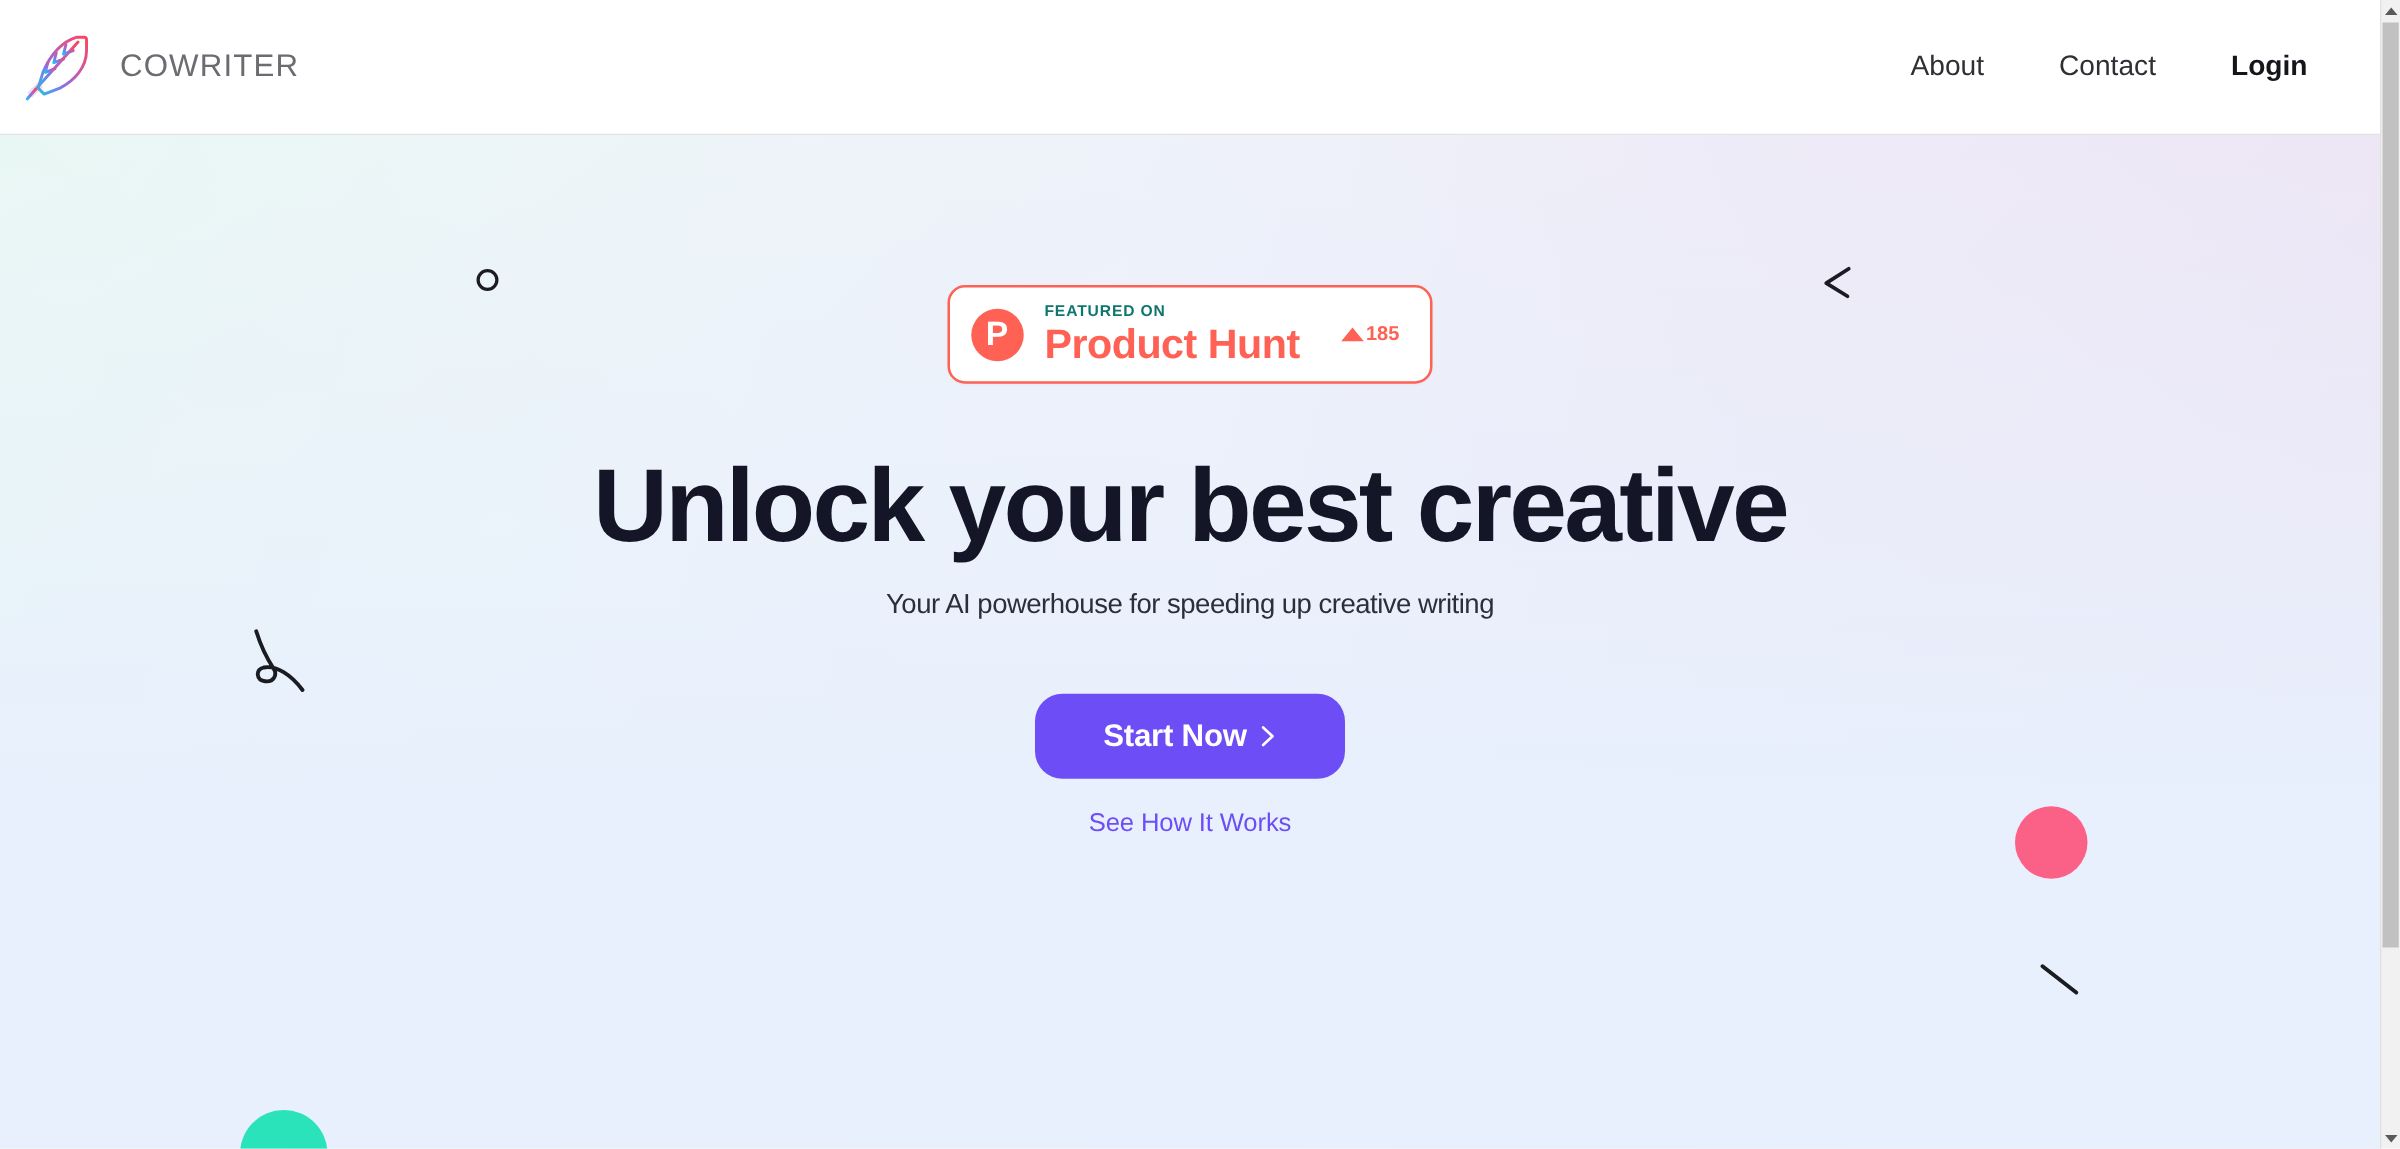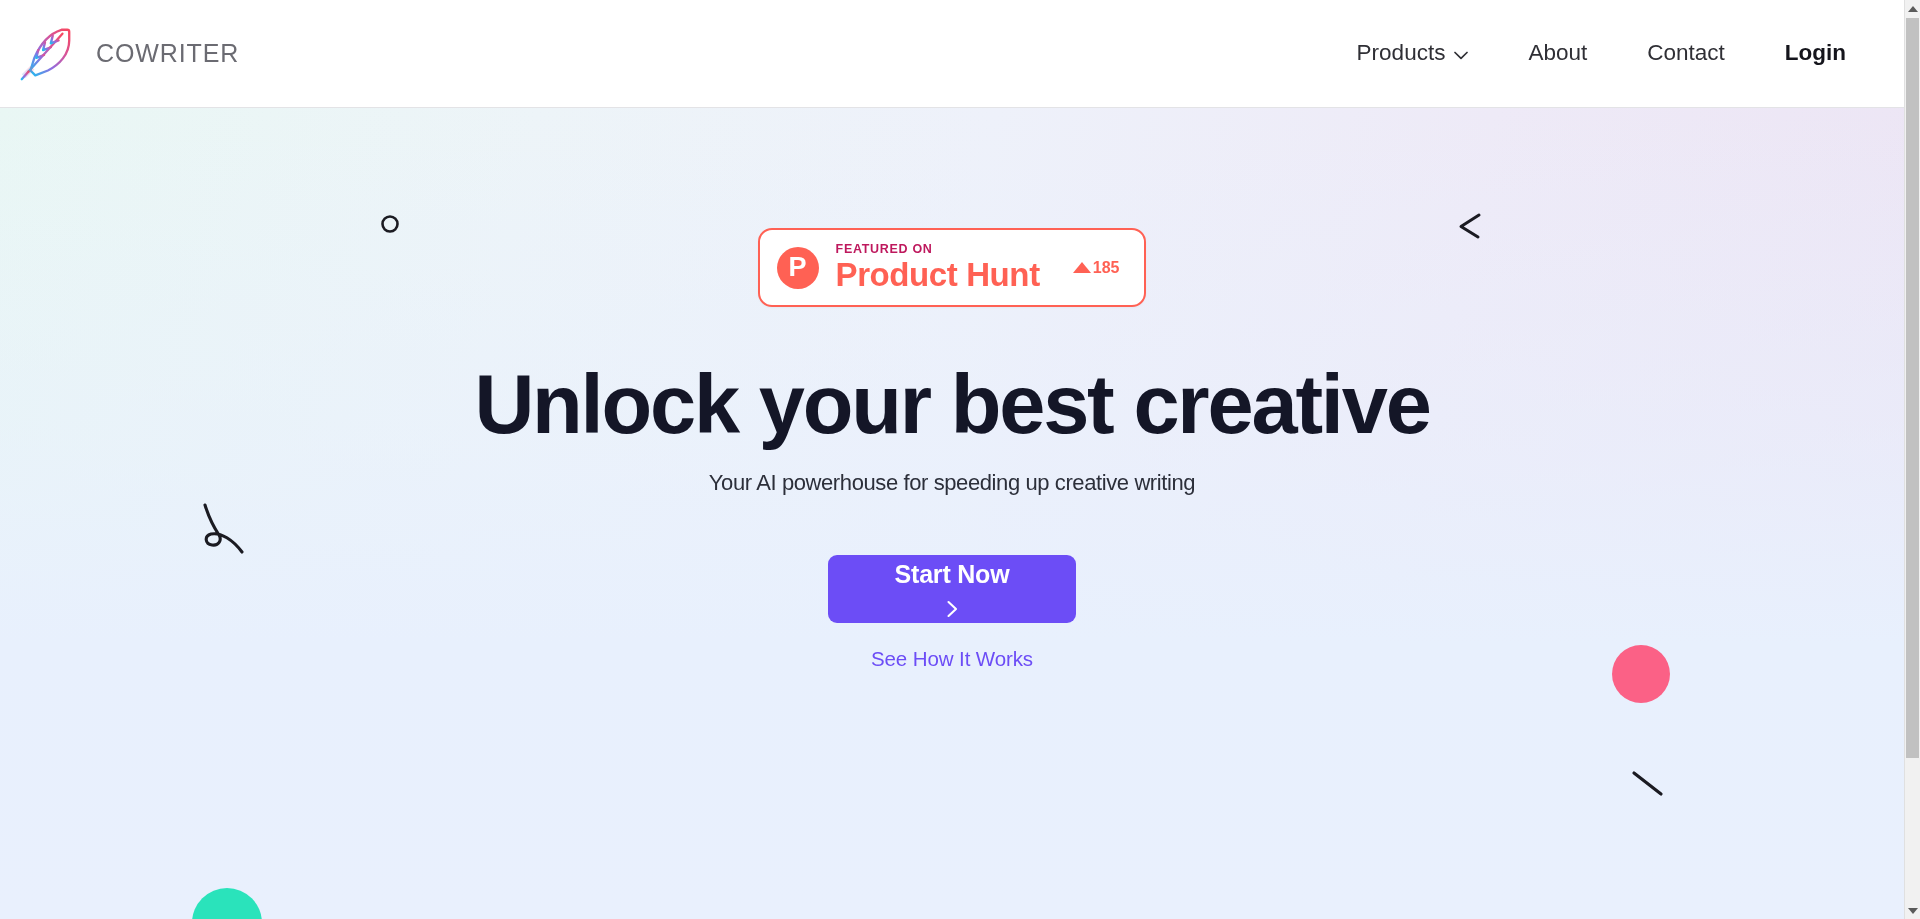--- a/index.html
+++ b/index.html
@@ -122,21 +122,21 @@
     font-weight: bold;
     font-size: 27px;
     line-height: 1;
     flex: none;
   }
   .ph-text { display: flex; flex-direction: column; justify-content: center; gap: 1px; }
   .ph-kicker {
     font-size: 12.5px;
     font-weight: bold;
     letter-spacing: 0.7px;
-    color: #be185d;
+    color: #0f766e;
     line-height: 1.1;
   }
   .ph-name {
     font-size: 33px;
     font-weight: bold;
     color: #ff6154;
     letter-spacing: -0.4px;
     line-height: 1.05;
   }
   .ph-votes {
@@ -178,34 +178,33 @@
     letter-spacing: -0.4px;
     text-align: center;
     white-space: nowrap;
   }
 
   .cta-button {
     margin-top: 59px;
     background: #6c4df6;
     color: #ffffff;
     border: none;
-    border-radius: 9px;
+    border-radius: 22px;
     font-family: "Liberation Sans", sans-serif;
     font-size: 25px;
     font-weight: bold;
     letter-spacing: -0.2px;
     padding: 0 40px;
     height: 68px;
     min-width: 248px;
     display: flex;
     align-items: center;
     justify-content: center;
     gap: 11px;
     cursor: pointer;
-    flex-direction: column;
   }
   .cta-chev { width: 13px; height: 18px; display: inline-block; }
 
   .cta-note {
     margin-top: 36px;
     font-size: 20.5px;
     color: #5d6068;
     letter-spacing: -0.1px;
   }
   .cta-link {
@@ -301,26 +300,20 @@
           <path d="M25 30 l-2 8 8 -3"></path>
           <path d="M15 52 l-7 8"></path>
           <path d="M17 46 l-9 9 4 4 9 -9 z" fill="url(#featherGrad)" stroke="none" opacity="0.22"></path>
         </g>
       </svg>
       <span class="brand-name">COWRITER</span>
     </div>
 
     <nav class="main-nav">
       <div class="nav-item">
-        <span>Products</span>
-        <svg class="chev" viewBox="0 0 14 9">
-          <path d="M1 1.5 L7 7.3 L13 1.5" fill="none" stroke="#2f2f35" stroke-width="1.7" stroke-linecap="round" stroke-linejoin="round"></path>
-        </svg>
-      </div>
-      <div class="nav-item">
         <span>About</span>
       </div>
       <div class="nav-item">
         <span>Contact</span>
       </div>
       <div class="nav-item is-bold">
         <span>Login</span>
       </div>
     </nav>
 

